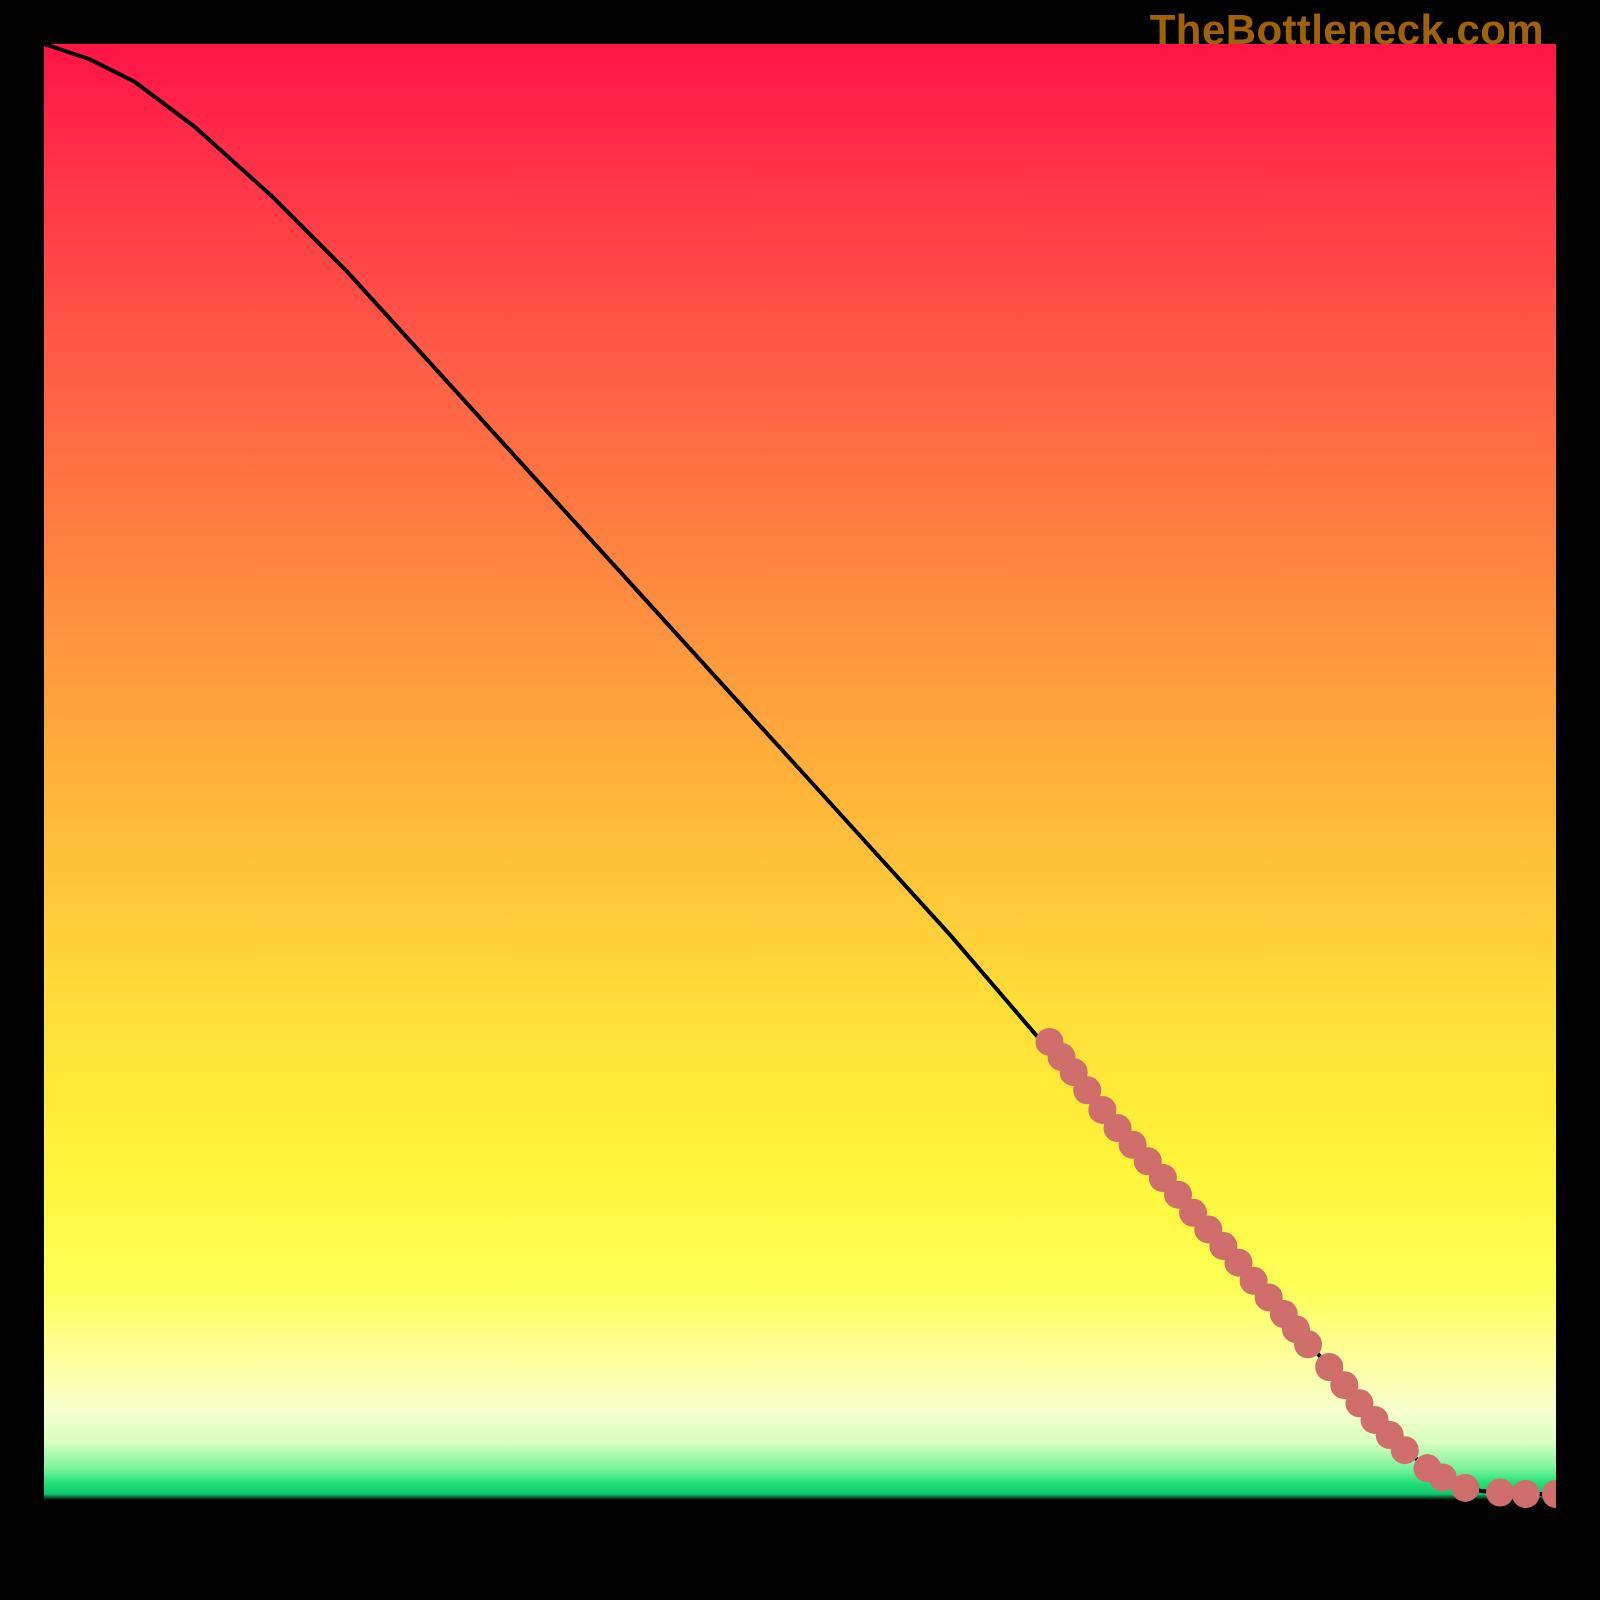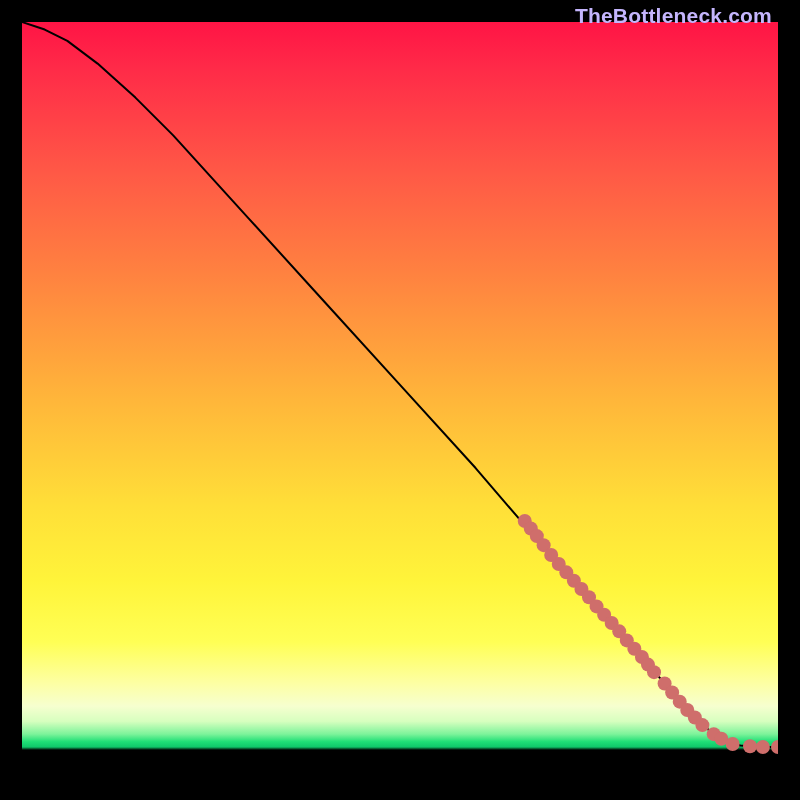--- a/index.html
+++ b/index.html
@@ -41,21 +41,21 @@
       #1fdf76 95.2%,
       #0fc86a 95.9%,
       #000000 96.3%,
       #000000 100%
     );
   }
   .watermark {
     position: absolute;
     top: 4px;
     right: 28px;
-    color: #c4b5fd;
+    color: #a16207;
     font-size: 21px;
     font-weight: 600;
     letter-spacing: 0.2px;
     pointer-events: none;
     user-select: none;
   }
   svg.curve {
     position: absolute;
     left: 0;
     top: 0;

